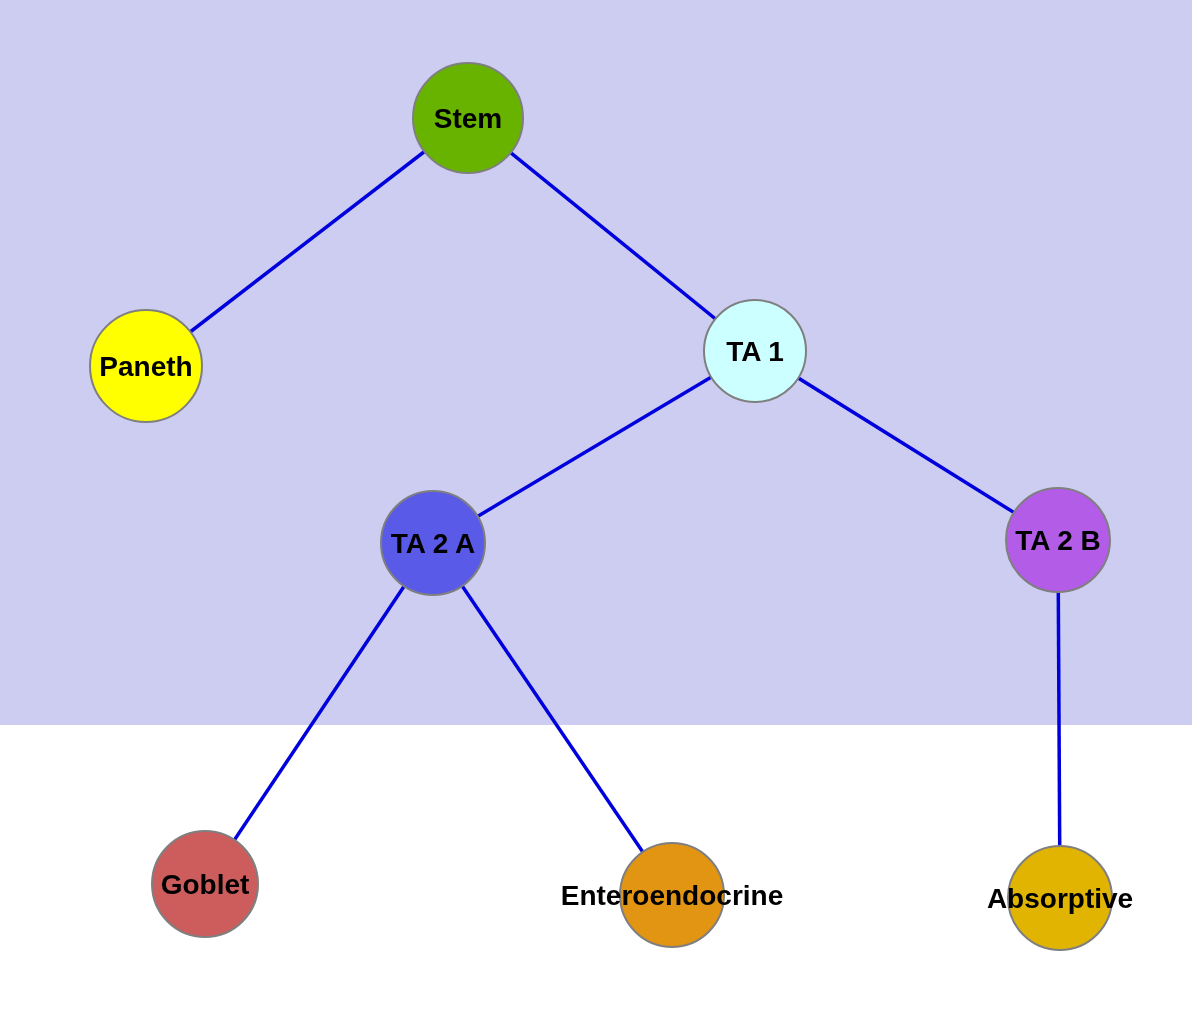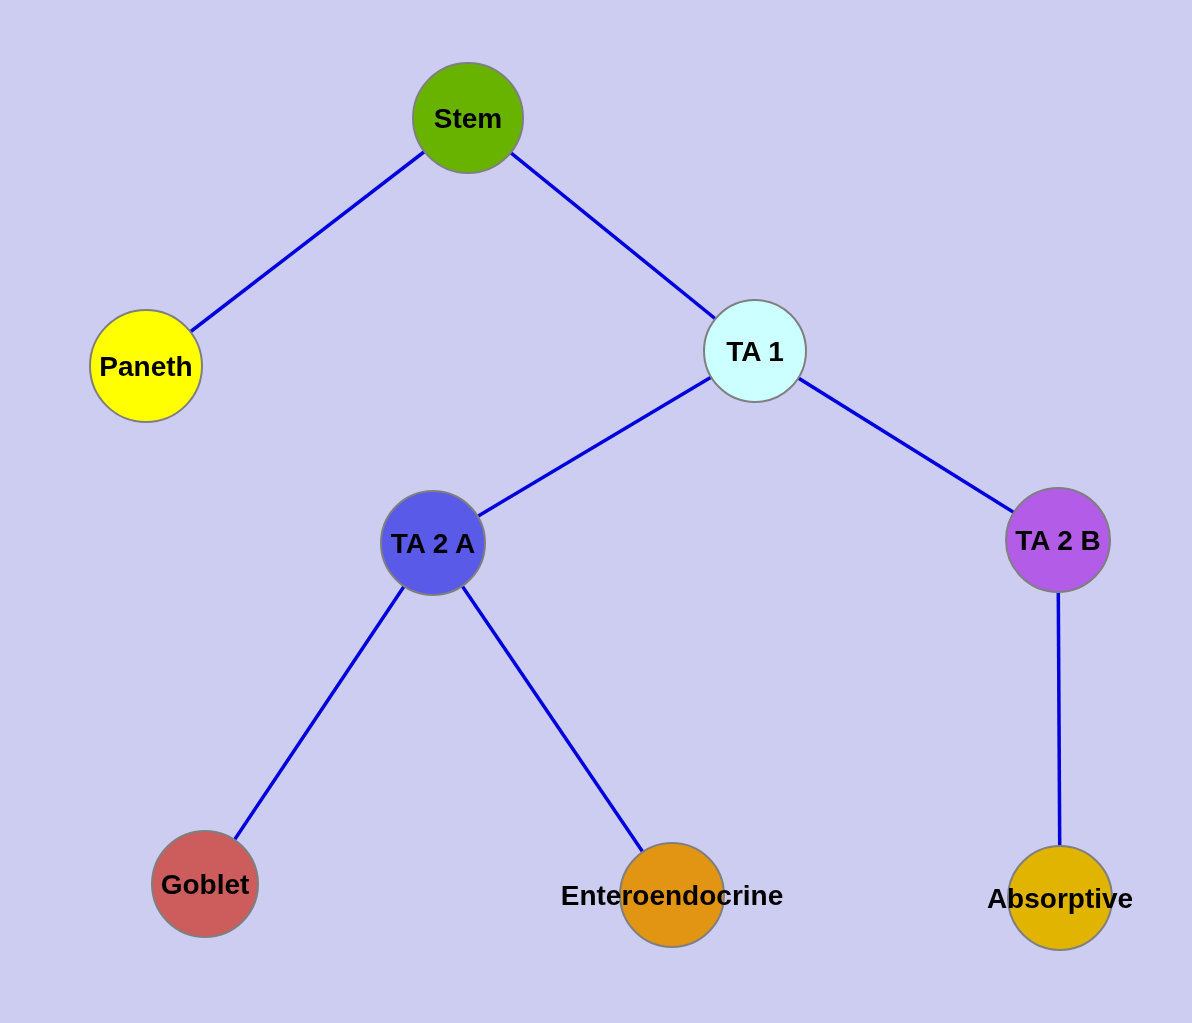--- a/index.html
+++ b/index.html
@@ -5,21 +5,21 @@
   html, body {
     margin: 0;
     padding: 0;
     width: 1192px;
     height: 1023px;
     overflow: hidden;
     font-family: "Liberation Sans", sans-serif;
   }
   #stage {
     width: 1192px;
-    height: 1023px;
+    height: 725px;
     position: relative;
   }
   svg {
     display: block;
     width: 1192px;
     height: 1023px;
   }
   text.node-label {
     font-family: "Liberation Sans", "DejaVu Sans", sans-serif;
     font-weight: bold;

